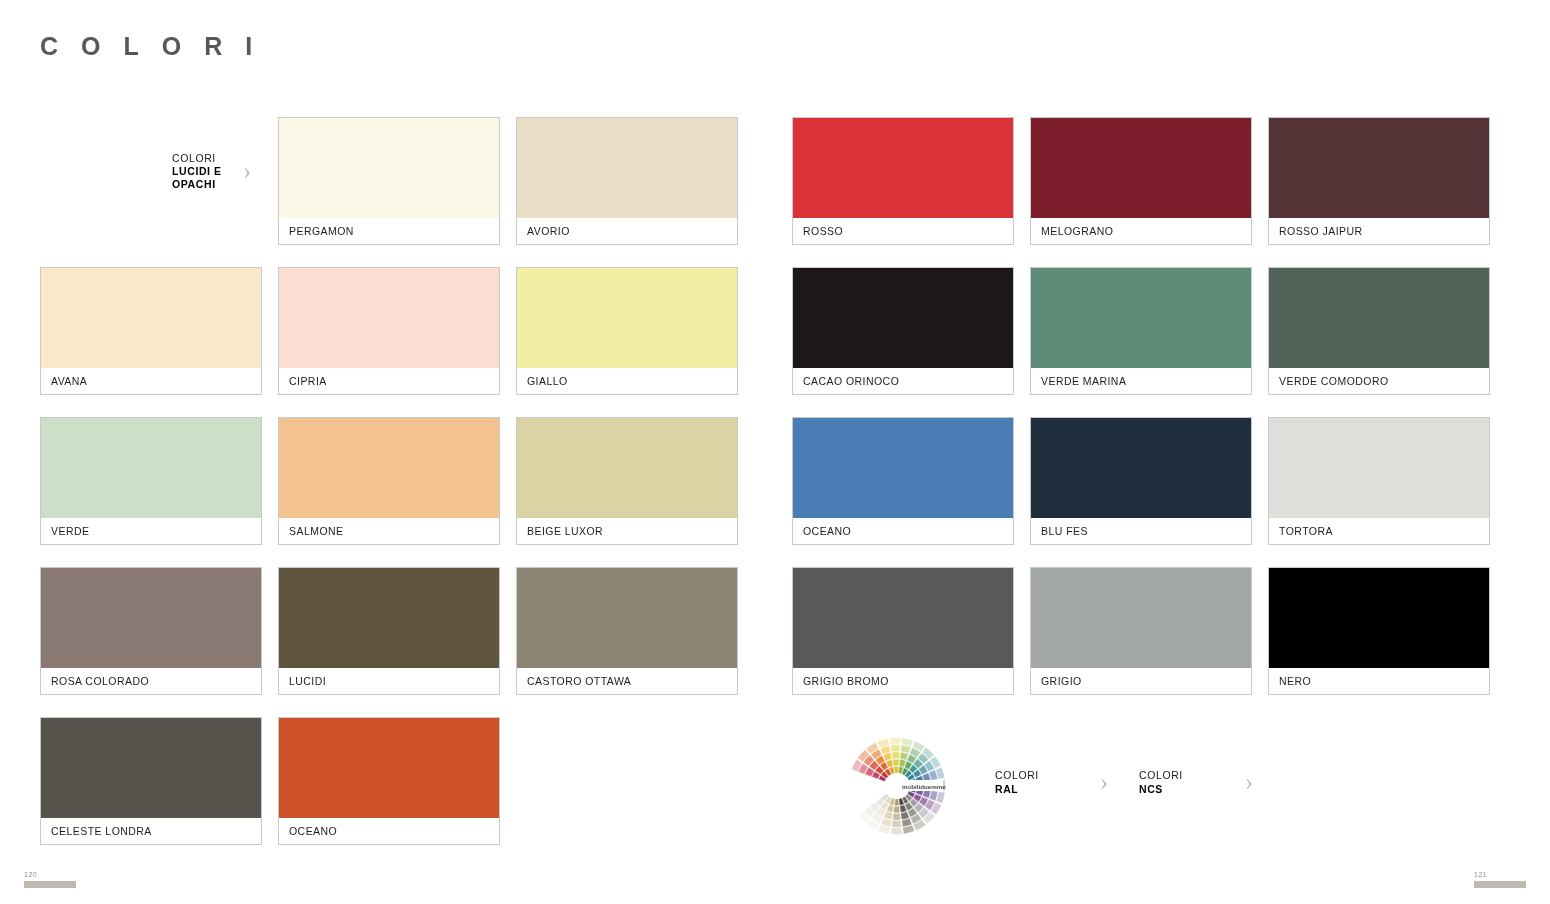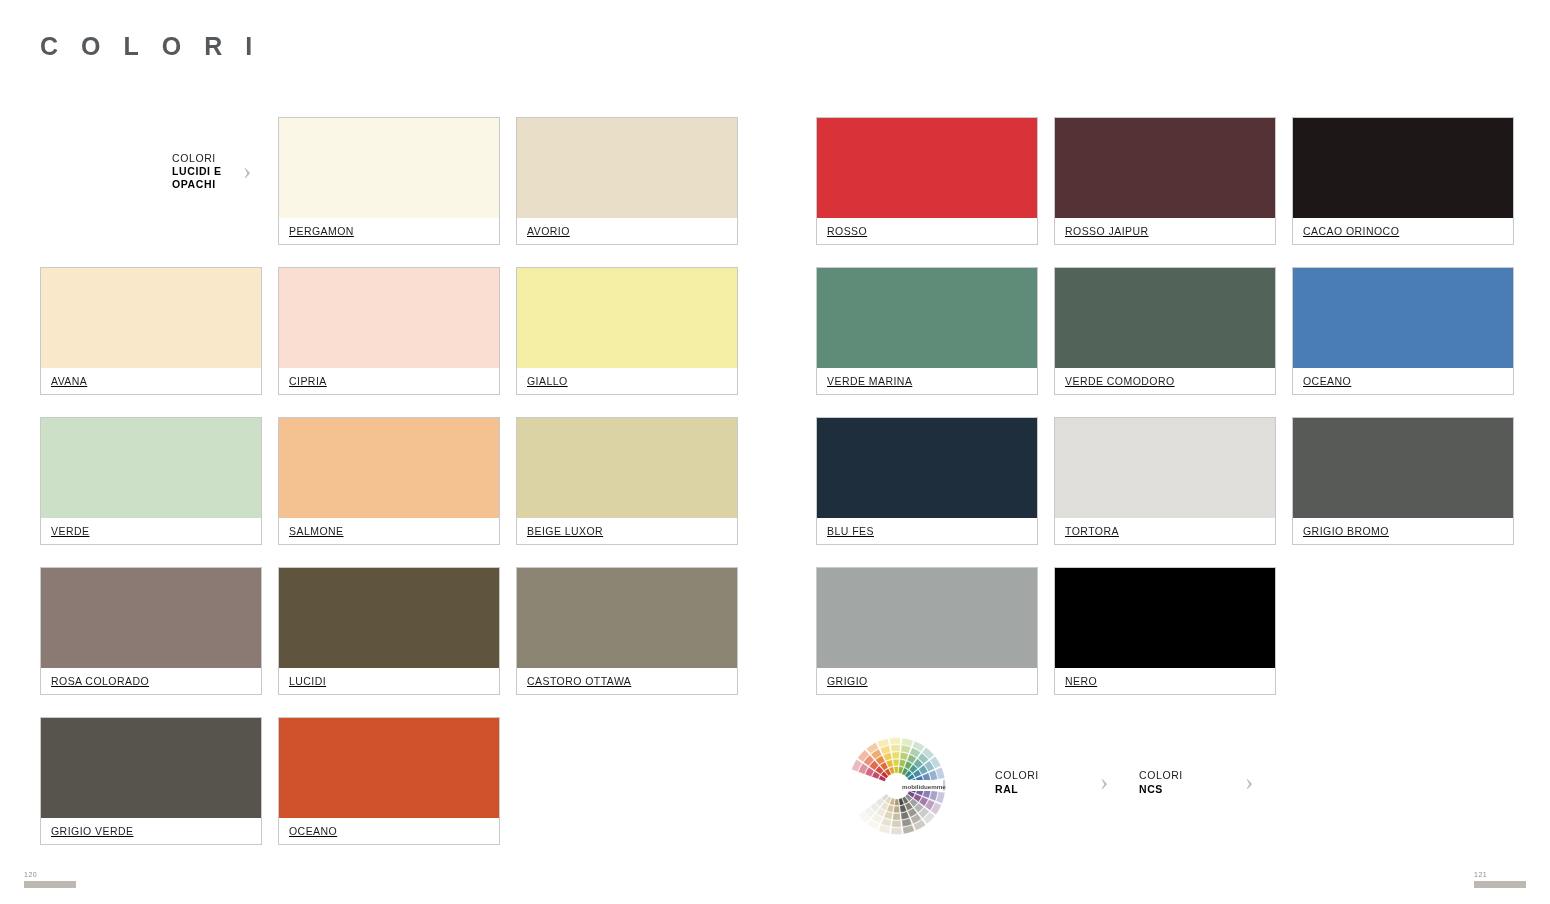--- a/index.html
+++ b/index.html
@@ -68,30 +68,29 @@
 
   
   .grid {
     position: absolute;
     display: grid;
     grid-template-columns: repeat(3, 222px);
     column-gap: 16px;
     row-gap: 22px;
   }
   #grid-left  { left: 40px;  top: 117px; }
-  #grid-right { left: 816px; top: 117px; }
+  #grid-right { left: 792px; top: 117px; }
 
   .swatch {
     width: 222px;
     height: 128px;
     border: 1px solid #c9c9c9;
     background: #ffffff;
     display: flex;
     flex-direction: column;
-    text-decoration: underline;
   }
   .swatch .chip {
     flex: 0 0 100px;
     width: 100%;
   }
   .swatch .name {
     flex: 1 1 auto;
     display: flex;
     align-items: center;
     padding-left: 10px;
@@ -196,32 +195,36 @@
       <div class="swatch">
         <div class="chip" style="background: rgb(95, 85, 62);"></div>
         <div class="name">LUCIDI</div>
       </div>
       <div class="swatch">
         <div class="chip" style="background: rgb(139, 132, 114);"></div>
         <div class="name">CASTORO OTTAWA</div>
       </div>
       <div class="swatch">
         <div class="chip" style="background: rgb(87, 84, 78);"></div>
-        <div class="name">GRIGIO VERDE</div>
+        <div class="name">CELESTE LONDRA</div>
       </div>
       <div class="swatch">
         <div class="chip" style="background: rgb(207, 81, 41);"></div>
         <div class="name">OCEANO</div>
       </div>
     </div>
 
   <div class="grid" id="grid-right">
       <div class="swatch">
         <div class="chip" style="background: rgb(218, 50, 57);"></div>
         <div class="name">ROSSO</div>
+      </div>
+      <div class="swatch">
+        <div class="chip" style="background: rgb(125, 30, 45);"></div>
+        <div class="name">MELOGRANO</div>
       </div>
       <div class="swatch">
         <div class="chip" style="background: rgb(85, 50, 53);"></div>
         <div class="name">ROSSO JAIPUR</div>
       </div>
       <div class="swatch">
         <div class="chip" style="background: rgb(30, 23, 24);"></div>
         <div class="name">CACAO ORINOCO</div>
       </div>
       <div class="swatch">

